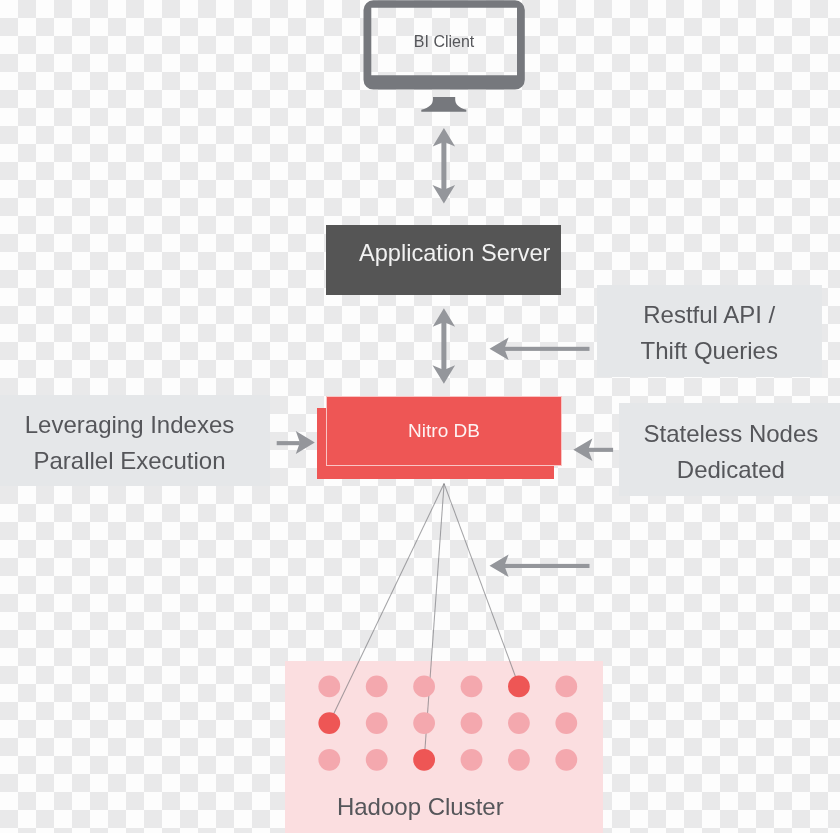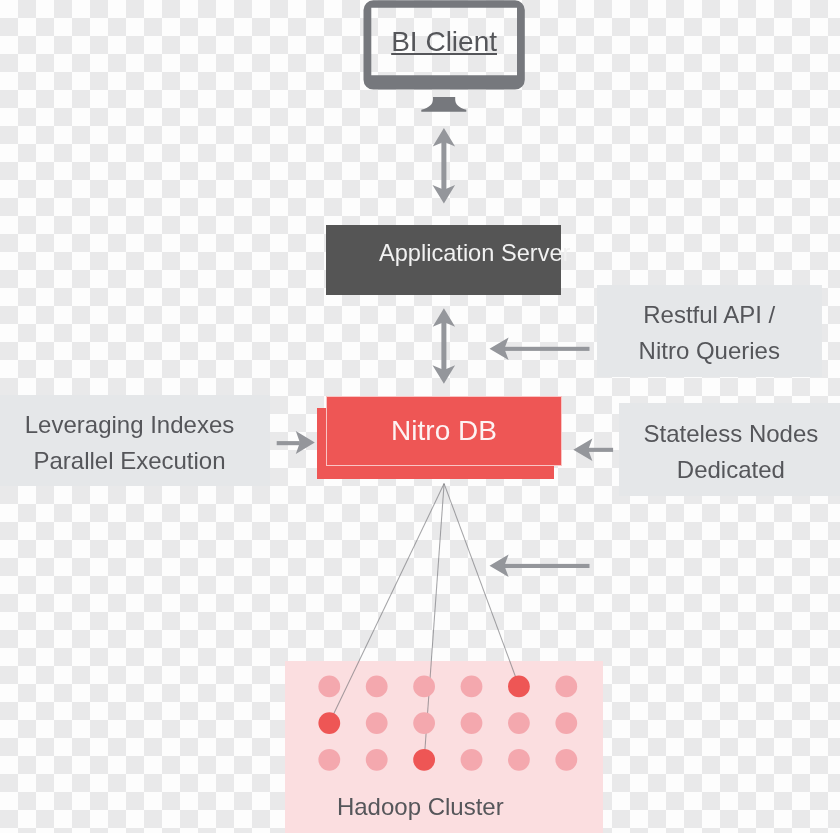--- a/index.html
+++ b/index.html
@@ -13,34 +13,34 @@
       linear-gradient(45deg,#e9e9ea 25%,transparent 25%,transparent 75%,#e9e9ea 75%);
     background-size:36px 36px;
     background-position:0 0,18px 18px;
   }
   .abs{position:absolute;}
   .txt{filter:grayscale(0);}
 
   
   #monitor-label{left:371.2px;top:7.8px;width:145.8px;height:67.5px;
            display:flex;align-items:center;justify-content:center;
-           font-size:28px;color:#55565a;text-decoration:underline;}
+           font-size:16px;color:#55565a;}
 
   
   #app-server{left:326.2px;top:225.2px;width:235px;height:70px;background:#555555;}
   #app-server-label{left:326.2px;top:225.2px;width:257px;height:70px;
            display:flex;align-items:center;justify-content:center;
-           font-size:23.6px;color:#f1f1f1;padding-bottom:14px;box-sizing:border-box;margin-left:20px;}
+           font-size:23.6px;color:#f1f1f1;padding-bottom:14px;box-sizing:border-box;}
 
   #nitro-back{left:317px;top:408px;width:237px;height:70.5px;background:#EE5655;}
   #nitro-front{left:326px;top:396px;width:236px;height:70px;background:#EE5655;
                border:1.6px solid rgba(255,255,255,.66);box-sizing:border-box;}
   #nitro-label{left:326px;top:396px;width:236px;height:70px;
            display:flex;align-items:center;justify-content:center;
-           font-size:28px;color:#fdf3f3;}
+           font-size:19px;color:#fdf3f3;}
 
   .callout{background:#E5E7E9;display:flex;flex-direction:column;
            align-items:center;justify-content:center;
            font-size:24px;color:#55565a;line-height:35.3px;padding-top:4px;box-sizing:border-box;}
   #c-parallel{left:-11.3px;top:395.3px;width:281.6px;height:90.7px;}
   #c-restful{left:597px;top:285px;width:224.5px;height:91.5px;}
   #c-dedicated{left:619.4px;top:403px;width:223px;height:93.4px;}
   #c-hdfs{left:596.5px;top:526.5px;width:224.8px;height:61.5px;padding-top:0;font-size:23.2px;}
 
   
@@ -65,21 +65,21 @@
   <div class="abs" id="nitro-back"></div>
   <div class="abs" id="nitro-front"></div>
   <div class="abs txt" id="nitro-label">Nitro DB</div>
 
   <div class="abs callout txt" id="c-parallel">
     <div>Leveraging Indexes</div>
     <div>Parallel Execution</div>
   </div>
   <div class="abs callout txt" id="c-restful">
     <div>Restful API /</div>
-    <div>Nitro Queries</div>
+    <div>Thift Queries</div>
   </div>
   <div class="abs callout txt" id="c-dedicated">
     <div>Stateless Nodes</div>
     <div>Dedicated</div>
   </div>
 
   <div class="abs" id="hadoop-box"></div>
   <div class="abs txt" id="hadoop-label">Hadoop Cluster</div>
 
   <svg class="ov" id="overlay" viewBox="0 0 840 833">

